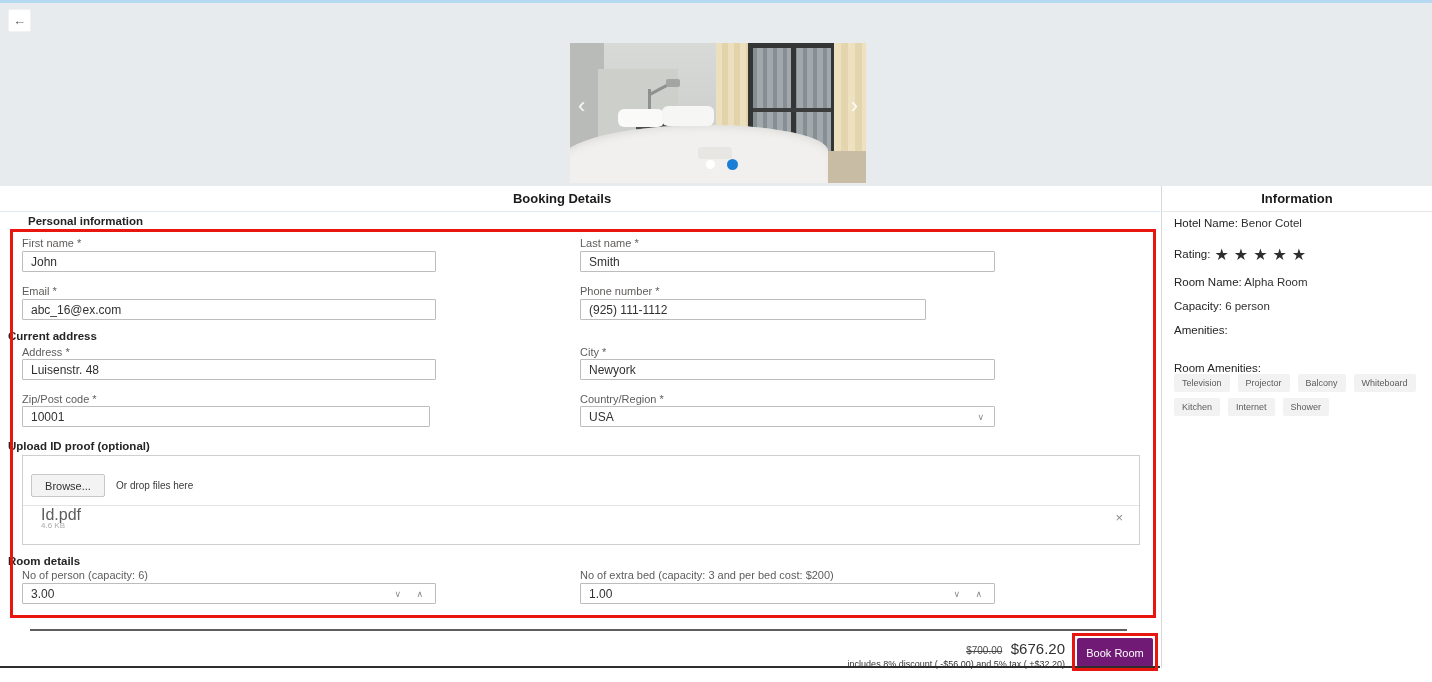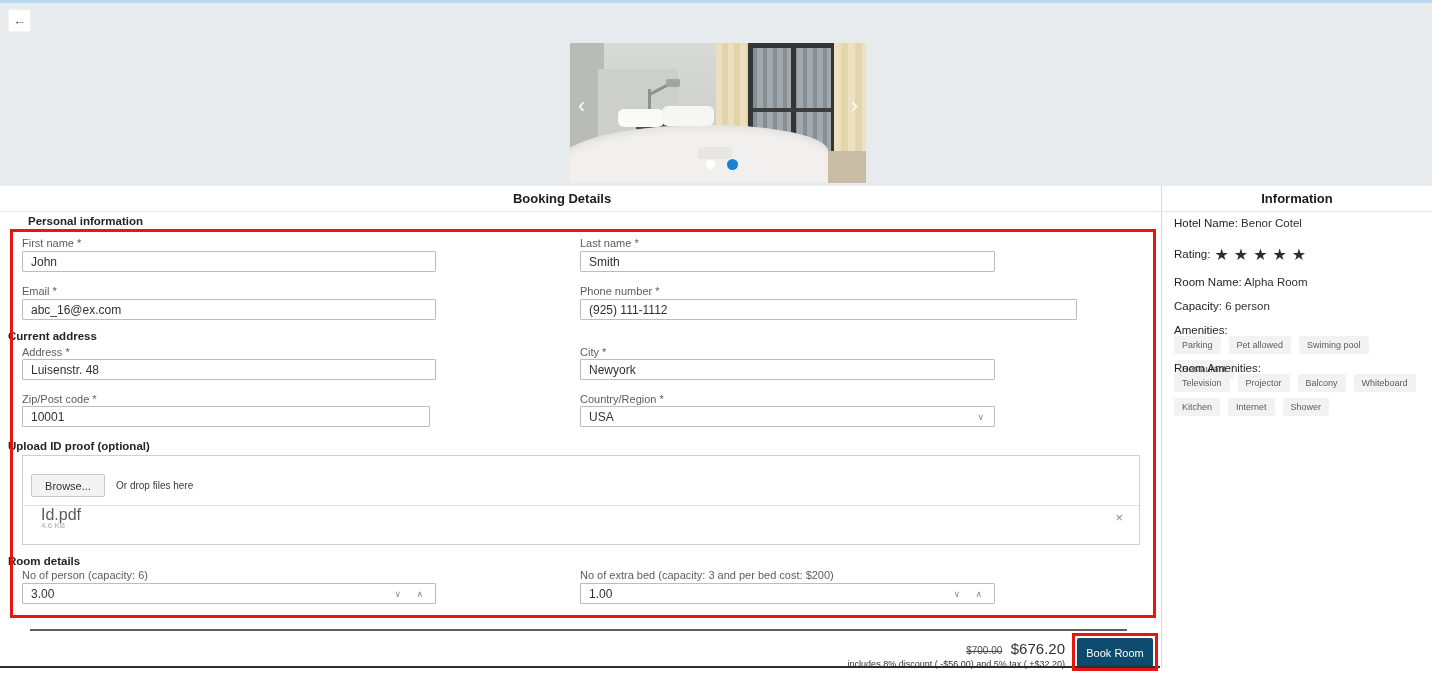--- a/index.html
+++ b/index.html
@@ -66,21 +66,21 @@
   .h-room     { left:8px; top:555px; }
 
   .f-label { position:absolute; font-size:11px; color:#5f5d5b; }
   .f-input { position:absolute; height:21px; border:1px solid #bdbdbd; background:#fff;
              font-family:"Liberation Sans",sans-serif; font-size:12px; color:#323130;
              padding:0 8px; border-radius:1px; outline:none; }
 
   .l-first  { left:22px; top:237px; }  .i-first  { left:22px; top:251px; width:414px; }
   .l-last   { left:580px; top:237px; } .i-last   { left:580px; top:251px; width:415px; }
   .l-email  { left:22px; top:285px; }  .i-email  { left:22px; top:299px; width:414px; }
-  .l-phone  { left:580px; top:285px; } .i-phone  { left:580px; top:299px; width:497px; }
+  .l-phone  { left:580px; top:285px; } .i-phone  { left:580px; top:299px; width:346px; }
   .l-addr   { left:22px; top:346px; }  .i-addr   { left:22px; top:359px; width:414px; }
   .l-city   { left:580px; top:346px; } .i-city   { left:580px; top:359px; width:415px; }
   .l-zip    { left:22px; top:393px; }  .i-zip    { left:22px; top:406px; width:408px; }
   .l-country{ left:580px; top:393px; }
 
   .select-field { position:absolute; left:580px; top:406px; width:415px; height:21px;
                   border:1px solid #bdbdbd; background:#fff; border-radius:1px; cursor:pointer; }
   .select-field .val { position:absolute; left:8px; top:3px; font-size:12px; color:#323130; }
   .chev { position:absolute; font-size:9px; color:#8c8a88; top:5px; cursor:pointer; user-select:none; }
   .chev.sel { right:10px; }
@@ -108,21 +108,21 @@
   .file-remove{ position:absolute; right:16px; top:54px; font-size:13px; color:#8a8a8a; cursor:pointer; }
 
   
   .summary-rule { position:absolute; left:30px; top:629px; width:1097px; height:2px; background:#5e5e5e; }
   .price-line { position:absolute; left:700px; top:640px; width:365px; text-align:right; white-space:nowrap; }
   .price-orig { font-size:10px; color:#4a4a4a; text-decoration:line-through; margin-right:4px; }
   .price-final{ font-size:15px; color:#323130; }
   .price-note { position:absolute; left:700px; top:659px; width:365px; text-align:right;
                 font-size:9px; color:#323130; white-space:nowrap; }
   .book-btn { position:absolute; left:1077px; top:638px; width:76px; height:29px;
-              background:#0c4a6e; border:none; border-radius:2px; color:#fff;
+              background:#701a75; border:none; border-radius:2px; color:#fff;
               font-family:"Liberation Sans",sans-serif; font-size:11px; cursor:pointer; }
 
   
   .red-box { position:absolute; border:3px solid #e8160f; pointer-events:none; z-index:9; }
   .rb-form   { left:10px; top:229px; width:1146px; height:389px; }
   .rb-button { left:1072px; top:633px; width:86px; height:38px; }
 
   
   .info-row { position:absolute; left:1174px; width:252px; font-size:11.5px; color:#323130; }
   .b { font-weight:normal; color:#242424; }
@@ -245,26 +245,20 @@
   </div>
   <div class="info-row r-room">
     <span class="b">Room Name:</span><span> Alpha Room</span>
   </div>
   <div class="info-row r-cap">
     <span class="b">Capacity:</span><span> 6 person</span>
   </div>
   <div class="info-row r-amen-l">
     <span class="b">Amenities:</span>
   </div>
-  <div class="chips c-amen">
-    <span class="chip">Parking</span>
-    <span class="chip">Pet allowed</span>
-    <span class="chip">Swiming pool</span>
-    <span class="chip">Restaurant</span>
-  </div>
   <div class="info-row r-ramen-l">
     <span class="b">Room Amenities:</span>
   </div>
   <div class="chips c-ramen">
     <span class="chip">Television</span>
     <span class="chip">Projector</span>
     <span class="chip">Balcony</span>
     <span class="chip">Whiteboard</span>
     <span class="chip">Kitchen</span>
     <span class="chip">Internet</span>

